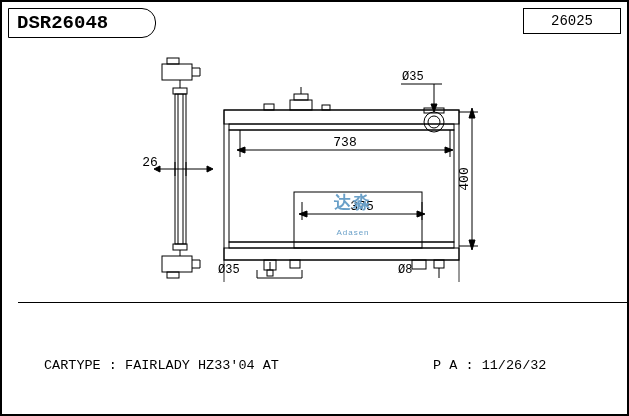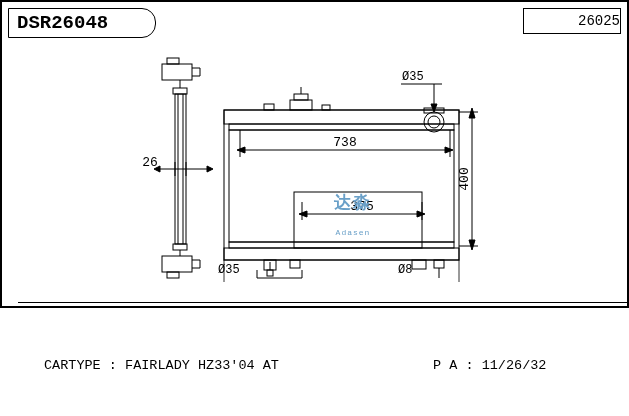--- a/index.html
+++ b/index.html
@@ -4,21 +4,21 @@
 <style>
   html,body{margin:0;padding:0;}
   body{
     width:629px;height:416px;
     background:#ffffff;
     font-family:"Liberation Mono", monospace;
     overflow:hidden;
   }
   #page{
     position:relative;
-    width:629px;height:308px;
+    width:629px;height:416px;
     box-sizing:border-box;
     border:2px solid #000;
     background:#fff;
   }
   
   .title-box{
     position:absolute;left:6px;top:6px;
     width:148px;height:30px;
     border:1px solid #000;
     box-sizing:border-box;
@@ -27,21 +27,21 @@
   }
   .title-text{
     font-size:19px;font-weight:bold;letter-spacing:0px;
     padding-left:8px;color:#000;
   }
   .code-box{
     position:absolute;right:6px;top:6px;
     width:98px;height:26px;
     border:1px solid #000;
     box-sizing:border-box;
-    display:flex;align-items:center;justify-content:flex-end;
+    display:flex;align-items:center;justify-content:center;
   }
   .code-text{font-size:14px;color:#000;}
 
   
   .drawing{
     position:absolute;left:0;top:40px;width:625px;height:258px;
   }
   svg{display:block;}
 
   
@@ -51,21 +51,21 @@
     display:flex;flex-direction:column;
     align-items:center;justify-content:center;
     pointer-events:none;
   }
   .wm-chars{
     font-family:Liberation Serif, serif;
     font-size:17px;color:#6aa0c8;letter-spacing:2px;line-height:1;
     font-weight:bold;
   }
   .wm-sub{
-    font-family:Liberation Mono, monospace;
+    font-family:Liberation Sans, sans-serif;
     font-size:8px;color:#6aa0c8;margin-top:17px;letter-spacing:1px;
   }
 
   
   .spec{
     position:absolute;left:16px;top:300px;
     width:619px;height:112px;
     border-top:1px solid #000;
     box-sizing:border-box;
   }

